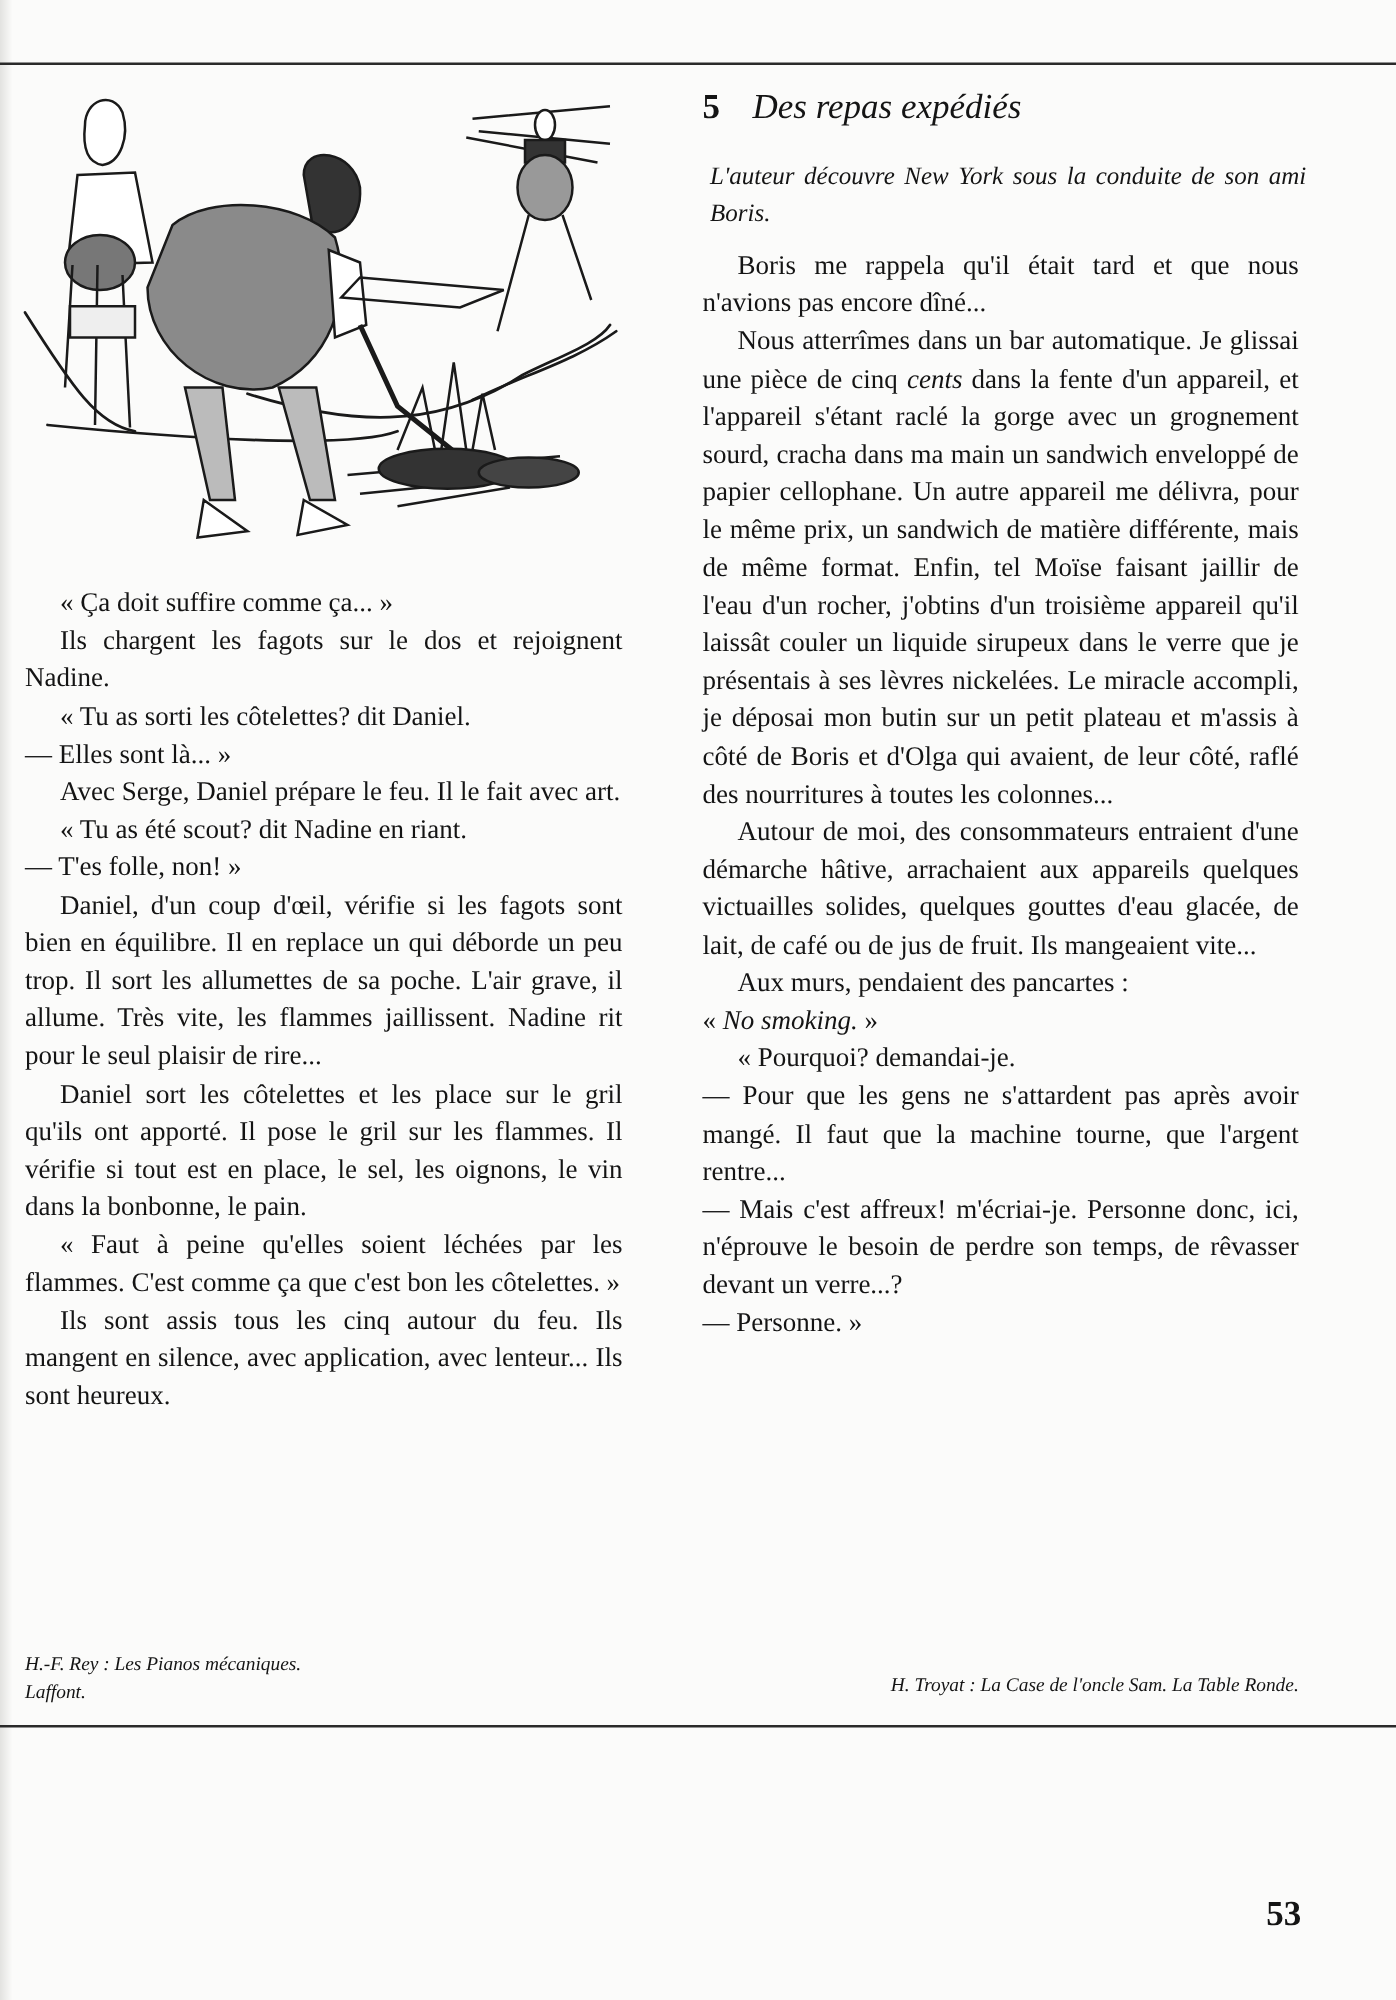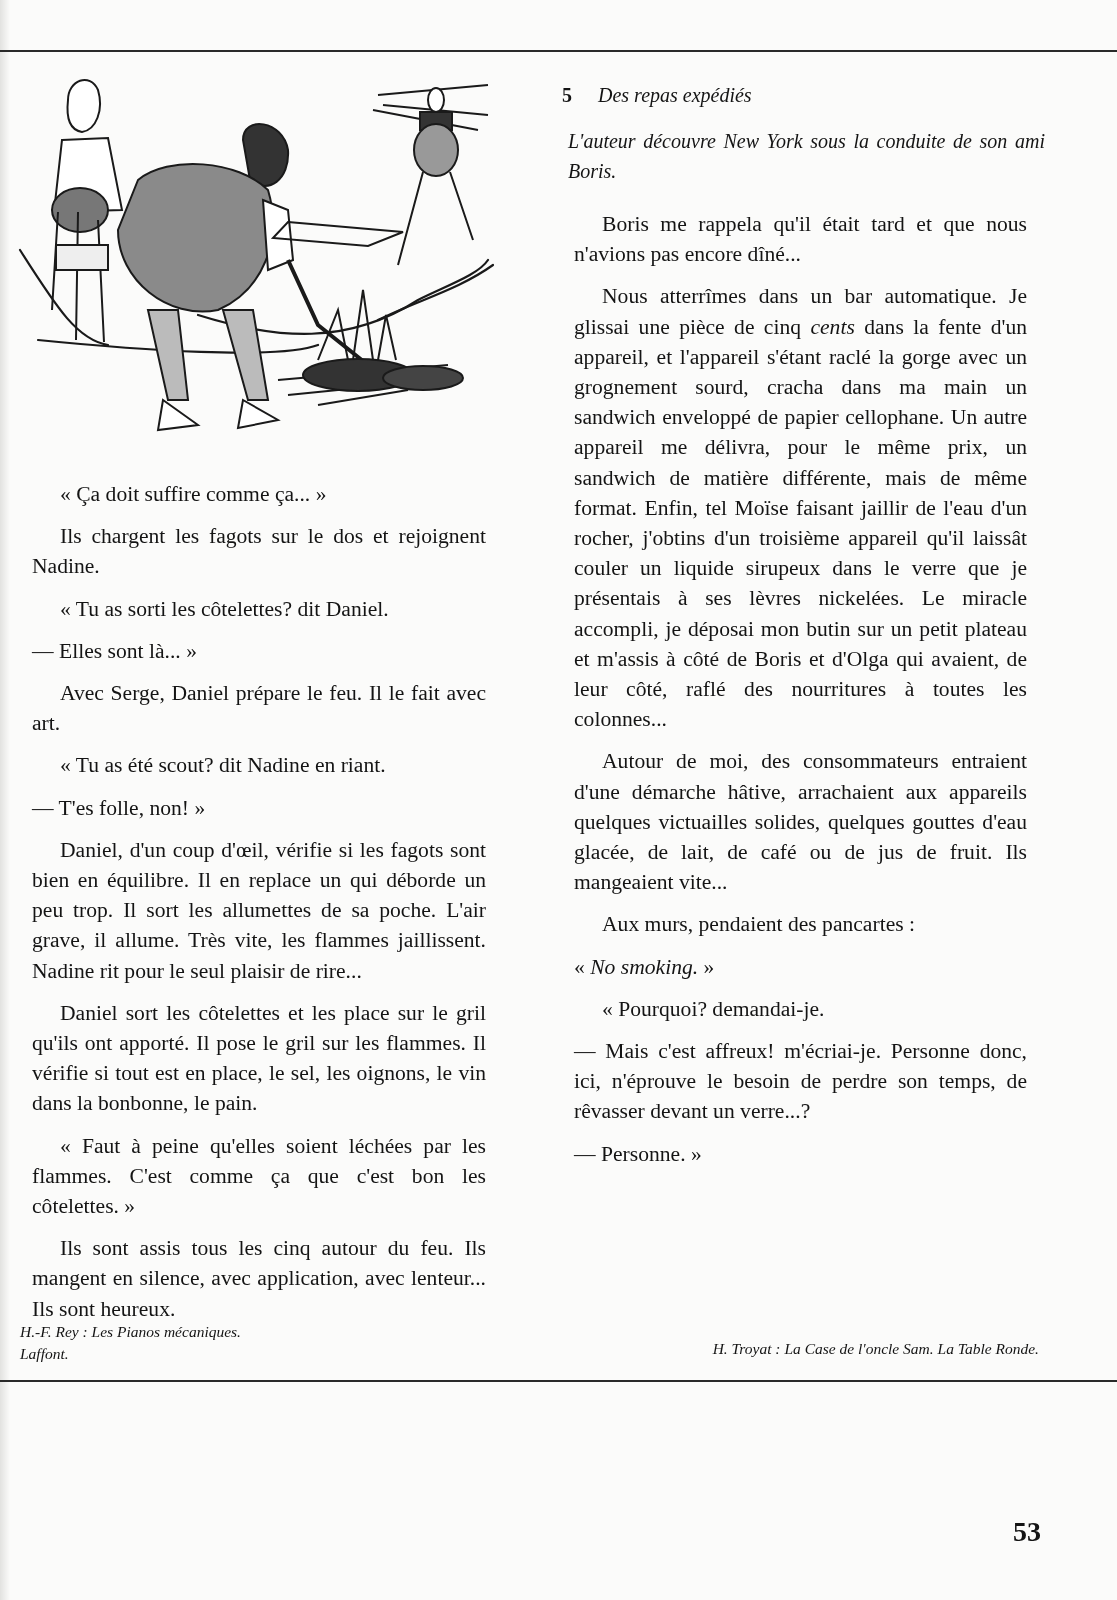--- a/index.html
+++ b/index.html
@@ -13,26 +13,26 @@
     background:linear-gradient(to right,#e2e2e0,#fbfbfa); }
   .rule { position:absolute; left:0; width:1117px; height:2px; background:#2a2a2a; }
   .rule.top { top:50px; }
   .rule.bottom { top:1380px; }
 
   .illustration { position:absolute; left:18px; top:60px; width:480px; height:385px; }
 
   .col { position:absolute; font-size:21.6px; line-height:30.2px; text-align:justify; }
   .col.left { left:20px; top:467px; width:478px; }
   .col.right { left:562px; top:197px; width:477px; }
-  .col p { margin:12px; }
+  .col p { margin:0; }
   .col p.ind { text-indent:28px; }
   .col p.noind { text-indent:0; }
   .col em { font-style:italic; }
 
-  .title { position:absolute; left:562px; top:84px; font-size:20px; white-space:nowrap; }
+  .title { position:absolute; left:562px; top:70px; font-size:28px; white-space:nowrap; }
   .title .num { font-weight:bold; margin-right:26px; }
   .title .txt { font-style:italic; }
 
   .intro { position:absolute; left:552px; top:126px; width:477px;
     font-size:20px; line-height:30px; font-style:italic; text-align:justify;margin-left:16px; }
 
   .credit { font-style:italic; font-size:15.5px; line-height:22px; }
   .credit.left { position:absolute; left:20px; top:1321px; width:478px; text-align:left; }
   .credit.right { position:absolute; left:562px; top:1338px; width:477px; text-align:right; white-space:nowrap; }
 
@@ -111,19 +111,20 @@
   <span class="num">5</span><span class="txt">Des repas expédiés</span>
 </div>
 <div class="intro">L'auteur découvre New York sous la conduite de son ami Boris.</div>
 <div class="col right" id="right-col">
     <p class="ind">Boris me rappela qu'il était tard et que nous n'avions pas encore dîné...</p>
     <p class="ind"><span>Nous atterrîmes dans un bar automatique. Je glissai une pièce de cinq </span><em>cents</em><span> dans la fente d'un appareil, et l'appareil s'étant raclé la gorge avec un grognement sourd, cracha dans ma main un sandwich enveloppé de papier cellophane. Un autre appareil me délivra, pour le même prix, un sandwich de matière différente, mais de même format. Enfin, tel Moïse faisant jaillir de l'eau d'un rocher, j'obtins d'un troisième appareil qu'il laissât couler un liquide sirupeux dans le verre que je présentais à ses lèvres nickelées. Le miracle accompli, je déposai mon butin sur un petit plateau et m'assis à côté de Boris et d'Olga qui avaient, de leur côté, raflé des nourritures à toutes les colonnes...</span></p>
     <p class="ind">Autour de moi, des consommateurs entraient d'une démarche hâtive, arrachaient aux appareils quelques victuailles solides, quelques gouttes d'eau glacée, de lait, de café ou de jus de fruit. Ils mangeaient vite...</p>
     <p class="ind">Aux murs, pendaient des pancartes :</p>
     <p class="noind"><span>« </span><em>No smoking.</em><span> »</span></p>
     <p class="ind">« Pourquoi? demandai-je.</p>
+    <p class="noind">— Pour que les gens ne s'attardent pas après avoir mangé. Il faut que la machine tourne, que l'argent rentre...</p>
     <p class="noind">— Mais c'est affreux! m'écriai-je. Personne donc, ici, n'éprouve le besoin de perdre son temps, de rêvasser devant un verre...?</p>
     <p class="noind">— Personne. »</p>
   </div>
 <div class="credit right">H. Troyat : La Case de l'oncle Sam. La Table Ronde.</div>
 
 <div class="rule bottom"></div>
 <div class="pagenum">53</div>
 
 </body></html>

